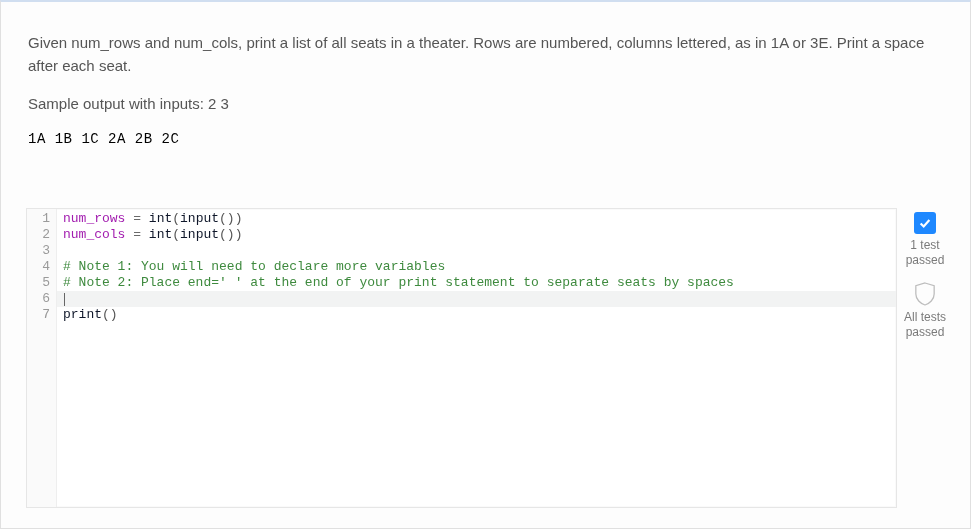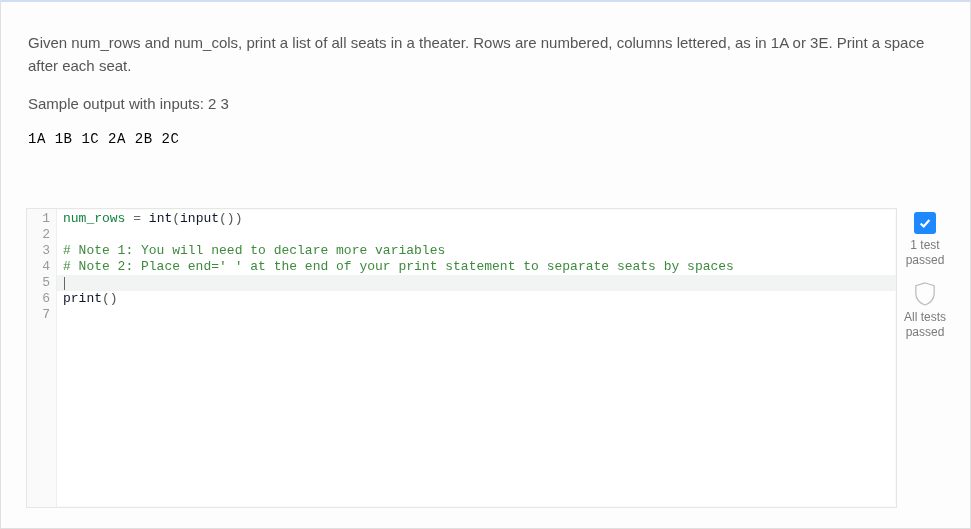--- a/index.html
+++ b/index.html
@@ -8,21 +8,21 @@
   .problem { padding: 20px 18px 10px; color: #555; font-size: 15px; line-height: 1.55; }
   .problem p { margin-bottom: 14px; }
   .sample-out { font-family: "Courier New", monospace; font-size: 14px; color: #000000; letter-spacing: .5px; margin-top: 6px; }
   .workarea { display: flex; padding: 0 8px 8px 16px; margin-top: 34px; }
   .editor { flex: 1; background: #fff; border: 1px solid #e6e6e6; height: 300px; font-family: Consolas, "Courier New", monospace; font-size: 13px; line-height: 16px; position: relative; box-shadow: inset 0 0 0 1px rgba(0,0,0,0.02); }
   .gutter { position: absolute; left: 0; top: 0; bottom: 0; width: 30px; background: #fafafa; border-right: 1px solid #eee; color: #9a9a9a; text-align: right; padding: 2px 6px 0 0; user-select: none; }
   .gutter div { height: 16px; }
   .code { position: absolute; left: 30px; right: 0; top: 0; padding: 2px 0 0 6px; }
   .code .line { height: 16px; white-space: pre; }
   .code .hl { background: #f2f3f3; margin-left: -6px; padding-left: 6px; width: calc(100% + 6px); }
-  .tok-id   { color: #15803d; }
+  .tok-id   { color: #a21caf; }
   .tok-op   { color: #6a6a6a; }
   .tok-fn   { color: #0f172a; font-family: Liberation Mono, monospace; }
   .tok-par  { color: #555; }
   .tok-com  { color: #3e8a3e; }
   .cursor   { display: inline-block; width: 1px; height: 13px; background: #666; vertical-align: middle; margin-left: 1px; }
   .sidebar { width: 56px; padding: 4px 6px 0; text-align: center; font-size: 12px; color: #7a7a7a; }
   .status-box { display: flex; flex-direction: column; align-items: center; margin-bottom: 14px; }
   .check-badge { width: 22px; height: 22px; border-radius: 3px; background: #1e88ff; display: flex; align-items: center; justify-content: center; margin-bottom: 4px; }
   .check-badge svg { width: 14px; height: 14px; stroke: #fff; stroke-width: 2.5; fill: none; }
   .shield { width: 22px; height: 24px; margin-bottom: 4px; }
@@ -47,20 +47,21 @@
         <div>1</div>
         <div>2</div>
         <div>3</div>
         <div>4</div>
         <div>5</div>
         <div>6</div>
         <div>7</div>
       </div>
       <div class="code">
         <div class="line"><span class="tok-id">num_rows</span><span class="tok-op"> = </span><span class="tok-fn">int</span><span class="tok-par">(</span><span class="tok-fn">input</span><span class="tok-par">())</span></div>
+        <div class="line"><span class="tok-id">num_cols</span><span class="tok-op"> = </span><span class="tok-fn">int</span><span class="tok-par">(</span><span class="tok-fn">input</span><span class="tok-par">())</span></div>
         <div class="line"></div>
         <div class="line"><span class="tok-com"># Note 1: You will need to declare more variables</span></div>
         <div class="line"><span class="tok-com"># Note 2: Place end=' ' at the end of your print statement to separate seats by spaces</span></div>
         <div class="line hl"><span class="cursor"></span></div>
         <div class="line"><span class="tok-fn">print</span><span class="tok-par">()</span></div>
       </div>
     </div>
 
     <div class="sidebar">
       <div class="status-box">

